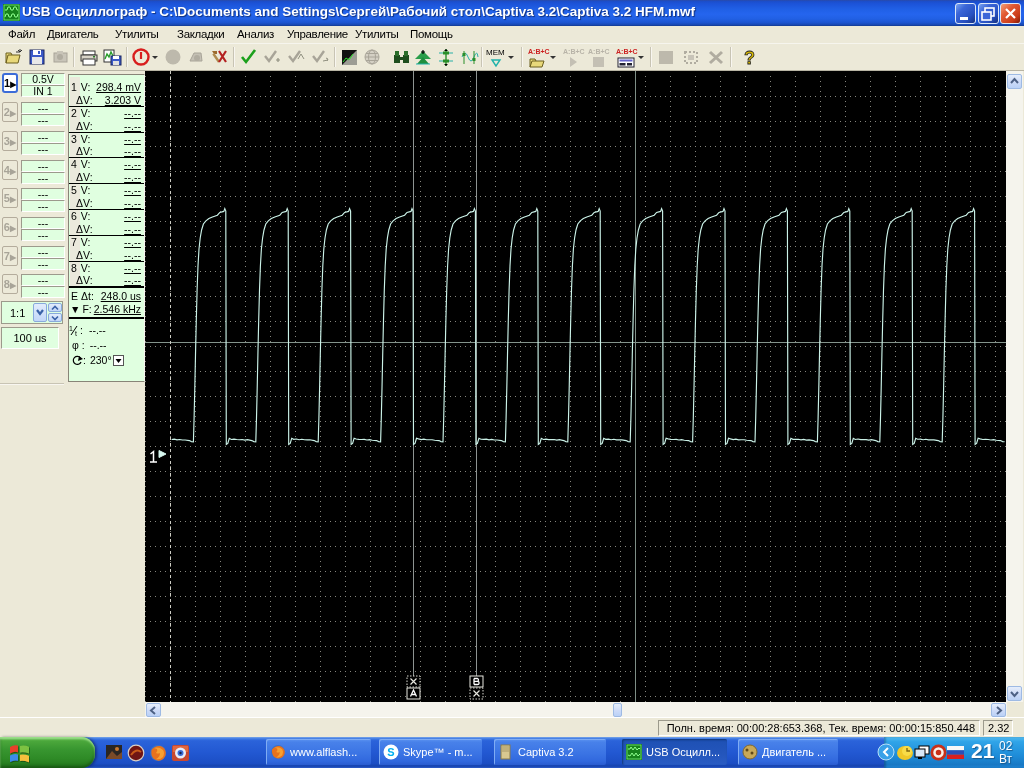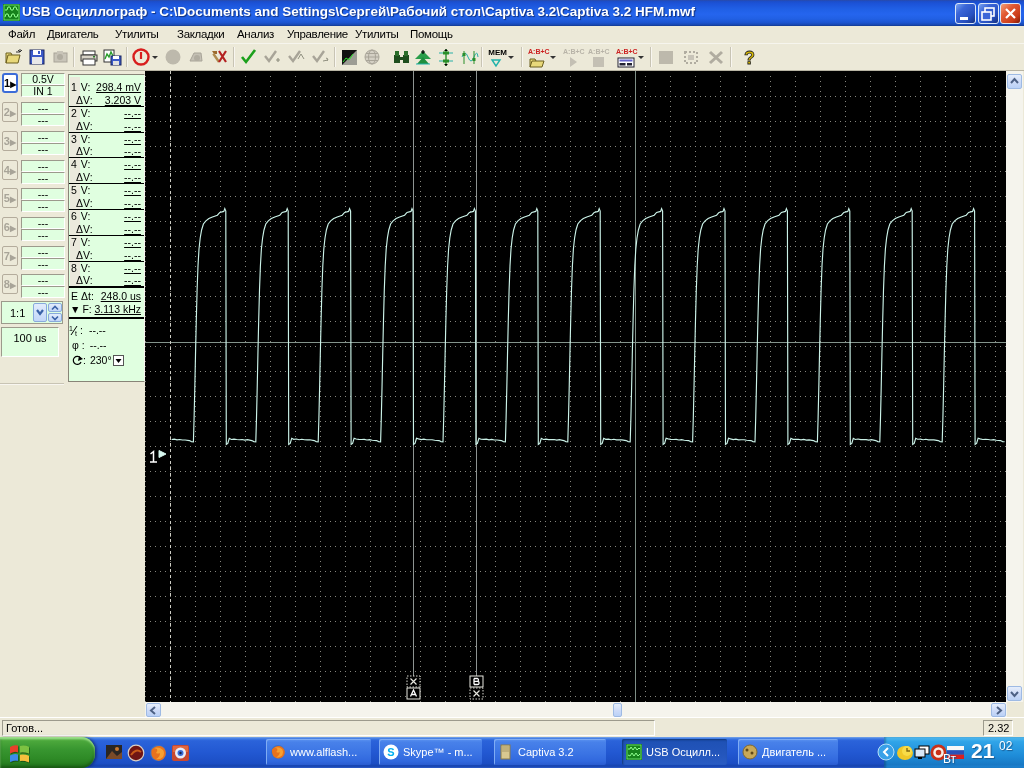--- a/index.html
+++ b/index.html
@@ -218,21 +218,21 @@
 <div class="ti" style="left:459px">
       <svg width="21" height="21">
         <path d="M3,10 q3,-8 6,0 t6,0 t4,0" stroke="#28B0A8" fill="none"></path>
         <path d="M5,4 v13 M15,4 v13" stroke="#2A8E2A"></path>
         <rect x="3.5" y="6" width="3" height="3" fill="#2A8E2A"></rect>
         <rect x="13.5" y="11" width="3" height="3" fill="#2A8E2A"></rect>
       </svg>
     </div>
 <div class="tsep" style="left:481px"></div>
 <div class="ti" style="left:486px">
-      <div style="font-size:8px;font-weight:bold;text-align:right;line-height:8px;padding-top:2px">MEM</div>
+      <div style="font-size:8px;font-weight:normal;text-align:left;line-height:8px;padding-top:2px">MEM</div>
       <svg width="21" height="10" style="position:absolute;left:0;top:11px">
         <path d="M10,8 L6,2 L14,2 Z" fill="none" stroke="#20B2AA" stroke-width="1.4"></path>
       </svg>
     </div>
 <div class="ti" style="left:507px;width:9px">
       <svg width="9" height="21">
         <path d="M1,9 L7,9 L4,12 Z" fill="#333"></path>
       </svg>
     </div>
 <div class="tsep" style="left:521px"></div>
@@ -333,21 +333,21 @@
         <svg width="12" height="7">
           <path d="M3,5.5 L6,2.5 L9,5.5" stroke="#3A62A8" stroke-width="1.6" fill="none"></path>
         </svg>
       </div>
 <div class="abs" style="left:46px;top:11px;width:14px;height:9px;background:linear-gradient(180deg,#E2ECFC,#C2D6F8);border:1px solid #88AADC;border-radius:2px;">
         <svg width="12" height="7">
           <path d="M3,2.5 L6,5.5 L9,2.5" stroke="#3A62A8" stroke-width="1.6" fill="none"></path>
         </svg>
       </div>
 </div>
-<div class="abs" style="left:1px;top:256px;width:58px;height:30px;background:#E0FFE0;border:1px solid #9C9A8C;border-right-color:#fff;border-bottom-color:#fff;font-size:11px;text-align:center;line-height:20px;">100 us</div>
+<div class="abs" style="left:1px;top:256px;width:58px;height:22px;background:#E0FFE0;border:1px solid #9C9A8C;border-right-color:#fff;border-bottom-color:#fff;font-size:11px;text-align:center;line-height:20px;">100 us</div>
 <div class="abs" style="left:0px;top:312px;width:64px;height:2px;border-top:1px solid #C8C4B4;border-bottom:1px solid #F8F6F0;"></div>
 </div>
 <div class="abs" id="mp">
 <div class="abs" style="left:1px;top:2px;width:10px;height:210px;background:#EBE8DC;"></div>
 <div class="mrow" style="top:6.0px"><span style="margin-left:2px">1</span><span style="margin-left:4px">V:</span><span class="mval" style="top:0">298.4 mV</span></div>
 <div class="mrow" style="top:18.7px"><span style="margin-left:7px">ΔV:</span><span class="mval" style="top:0">3.203 V</span></div>
 <div class="msep" style="top:30.7px;height:1px"></div>
 <div class="mrow" style="top:31.8px"><span style="margin-left:2px">2</span><span style="margin-left:4px">V:</span><span class="mval" style="top:0">--.--</span></div>
 <div class="mrow" style="top:44.5px"><span style="margin-left:7px">ΔV:</span><span class="mval" style="top:0">--.--</span></div>
 <div class="msep" style="top:56.5px;height:1px"></div>
@@ -363,21 +363,21 @@
 <div class="mrow" style="top:135.0px"><span style="margin-left:2px">6</span><span style="margin-left:4px">V:</span><span class="mval" style="top:0">--.--</span></div>
 <div class="mrow" style="top:147.7px"><span style="margin-left:7px">ΔV:</span><span class="mval" style="top:0">--.--</span></div>
 <div class="msep" style="top:159.7px;height:1px"></div>
 <div class="mrow" style="top:160.8px"><span style="margin-left:2px">7</span><span style="margin-left:4px">V:</span><span class="mval" style="top:0">--.--</span></div>
 <div class="mrow" style="top:173.5px"><span style="margin-left:7px">ΔV:</span><span class="mval" style="top:0">--.--</span></div>
 <div class="msep" style="top:185.5px;height:1px"></div>
 <div class="mrow" style="top:186.6px"><span style="margin-left:2px">8</span><span style="margin-left:4px">V:</span><span class="mval" style="top:0">--.--</span></div>
 <div class="mrow" style="top:199.3px"><span style="margin-left:7px">ΔV:</span><span class="mval" style="top:0">--.--</span></div>
 <div class="msep" style="top:211.3px;height:2px"></div>
 <div class="mrow" style="top:215px"><span style="margin-left:2px">E</span><span style="margin-left:3px">Δt:</span><span class="mval" style="top:0">248.0 us</span></div>
-<div class="mrow" style="top:228px"><span style="margin-left:1px">▼</span><span style="margin-left:2px">F:</span><span class="mval" style="top:0">3.113 kHz</span></div>
+<div class="mrow" style="top:228px"><span style="margin-left:1px">▼</span><span style="margin-left:2px">F:</span><span class="mval" style="top:0">2.546 kHz</span></div>
 <div class="msep" style="top:242px;height:2px"></div>
 <div class="mrow" style="top:249px"><svg width="11" height="11" style="vertical-align:-2px">
         <path d="M2,10 L8,1" stroke="#000"></path>
         <text x="0" y="6" font-size="7" fill="#000">1</text>
         <text x="6" y="11" font-size="7" fill="#000">t</text>
       </svg><span>:</span><span style="margin-left:6px">--.--</span></div>
 <div class="mrow" style="top:264px"><span style="margin-left:3px">φ :</span><span style="margin-left:5px">--.--</span></div>
 <div class="mrow" style="top:279px"><svg width="12" height="11" style="vertical-align:-2px;margin-left:2px">
         <path d="M9.5,3 A4,4 0 1 0 10,7" stroke="#000" fill="none" stroke-width="1.2"></path>
         <path d="M8,1 L12,4 L7,6 Z" fill="#000"></path>
@@ -447,22 +447,22 @@
   </div>
 <div class="sbtn" style="left:991px;top:703px;width:15px;height:14px;">
     <div class="arr">
       <svg width="11" height="11">
         <path d="M4,2 L8,5.5 L4,9" stroke="#4D6185" stroke-width="2" fill="none"></path>
       </svg>
     </div>
   </div>
 <div class="sbtn" style="left:613px;top:703px;width:9px;height:14px;"></div>
 <div class="abs" id="status">
-<div class="spanel" style="left:2px;width:653px;">
-      <span style="position:absolute;left:3px;top:1px">Готов...</span>
+<div class="spanel" style="left:658px;width:322px;">
+      <span style="position:absolute;right:4px;top:1px">Полн. время: 00:00:28:653.368, Тек. время: 00:00:15:850.448</span>
     </div>
 <div class="spanel" style="left:983px;width:30px;">
       <span style="position:absolute;left:4px;top:1px">2.32</span>
     </div>
 </div>
 <div class="abs" id="task">
 <div class="abs" style="left:0;top:0px;width:95px;height:31px;background:linear-gradient(180deg,#7CC76A 0%,#4CA83C 12%,#389630 40%,#2E8A26 70%,#247A1E 92%,#1C6A16 100%);border-radius:0 14px 14px 0;box-shadow:inset 0 2px 2px #9ADF8A, inset 0 -2px 3px #1A5A14, 2px 0 3px rgba(0,0,20,0.4);">
 <svg width="26" height="24" style="position:absolute;left:7px;top:4px">
         <defs>
           <filter id="fsh" x="-30%" y="-30%" width="160%" height="160%">
@@ -559,13 +559,13 @@
       <circle cx="8.5" cy="8.5" r="8" fill="#C83018"></circle>
       <circle cx="8.5" cy="8.5" r="4" fill="none" stroke="#F8F0E8" stroke-width="2.5"></circle>
     </svg>
 <svg width="17" height="13" style="position:absolute;left:947px;top:9px">
       <rect x="0" y="0" width="17" height="4.3" fill="#F8F8F8"></rect>
       <rect x="0" y="4.3" width="17" height="4.3" fill="#2A50B8"></rect>
       <rect x="0" y="8.6" width="17" height="4.4" fill="#D82020"></rect>
     </svg>
 <div style="position:absolute;left:971px;top:2px;color:#fff;font-size:21px;font-weight:bold;text-shadow:1px 1px 1px #1A5A90;">21</div>
 <div style="position:absolute;left:999px;top:2px;color:#fff;font-size:12px;text-shadow:1px 1px 1px #1A5A90;">02</div>
-<div style="position:absolute;left:943px;top:15px;color:#fff;font-size:12px;text-shadow:1px 1px 1px #1A5A90;">Вт</div>
+<div style="position:absolute;left:999px;top:15px;color:#fff;font-size:12px;text-shadow:1px 1px 1px #1A5A90;">Вт</div>
 </div>
 </body></html>

